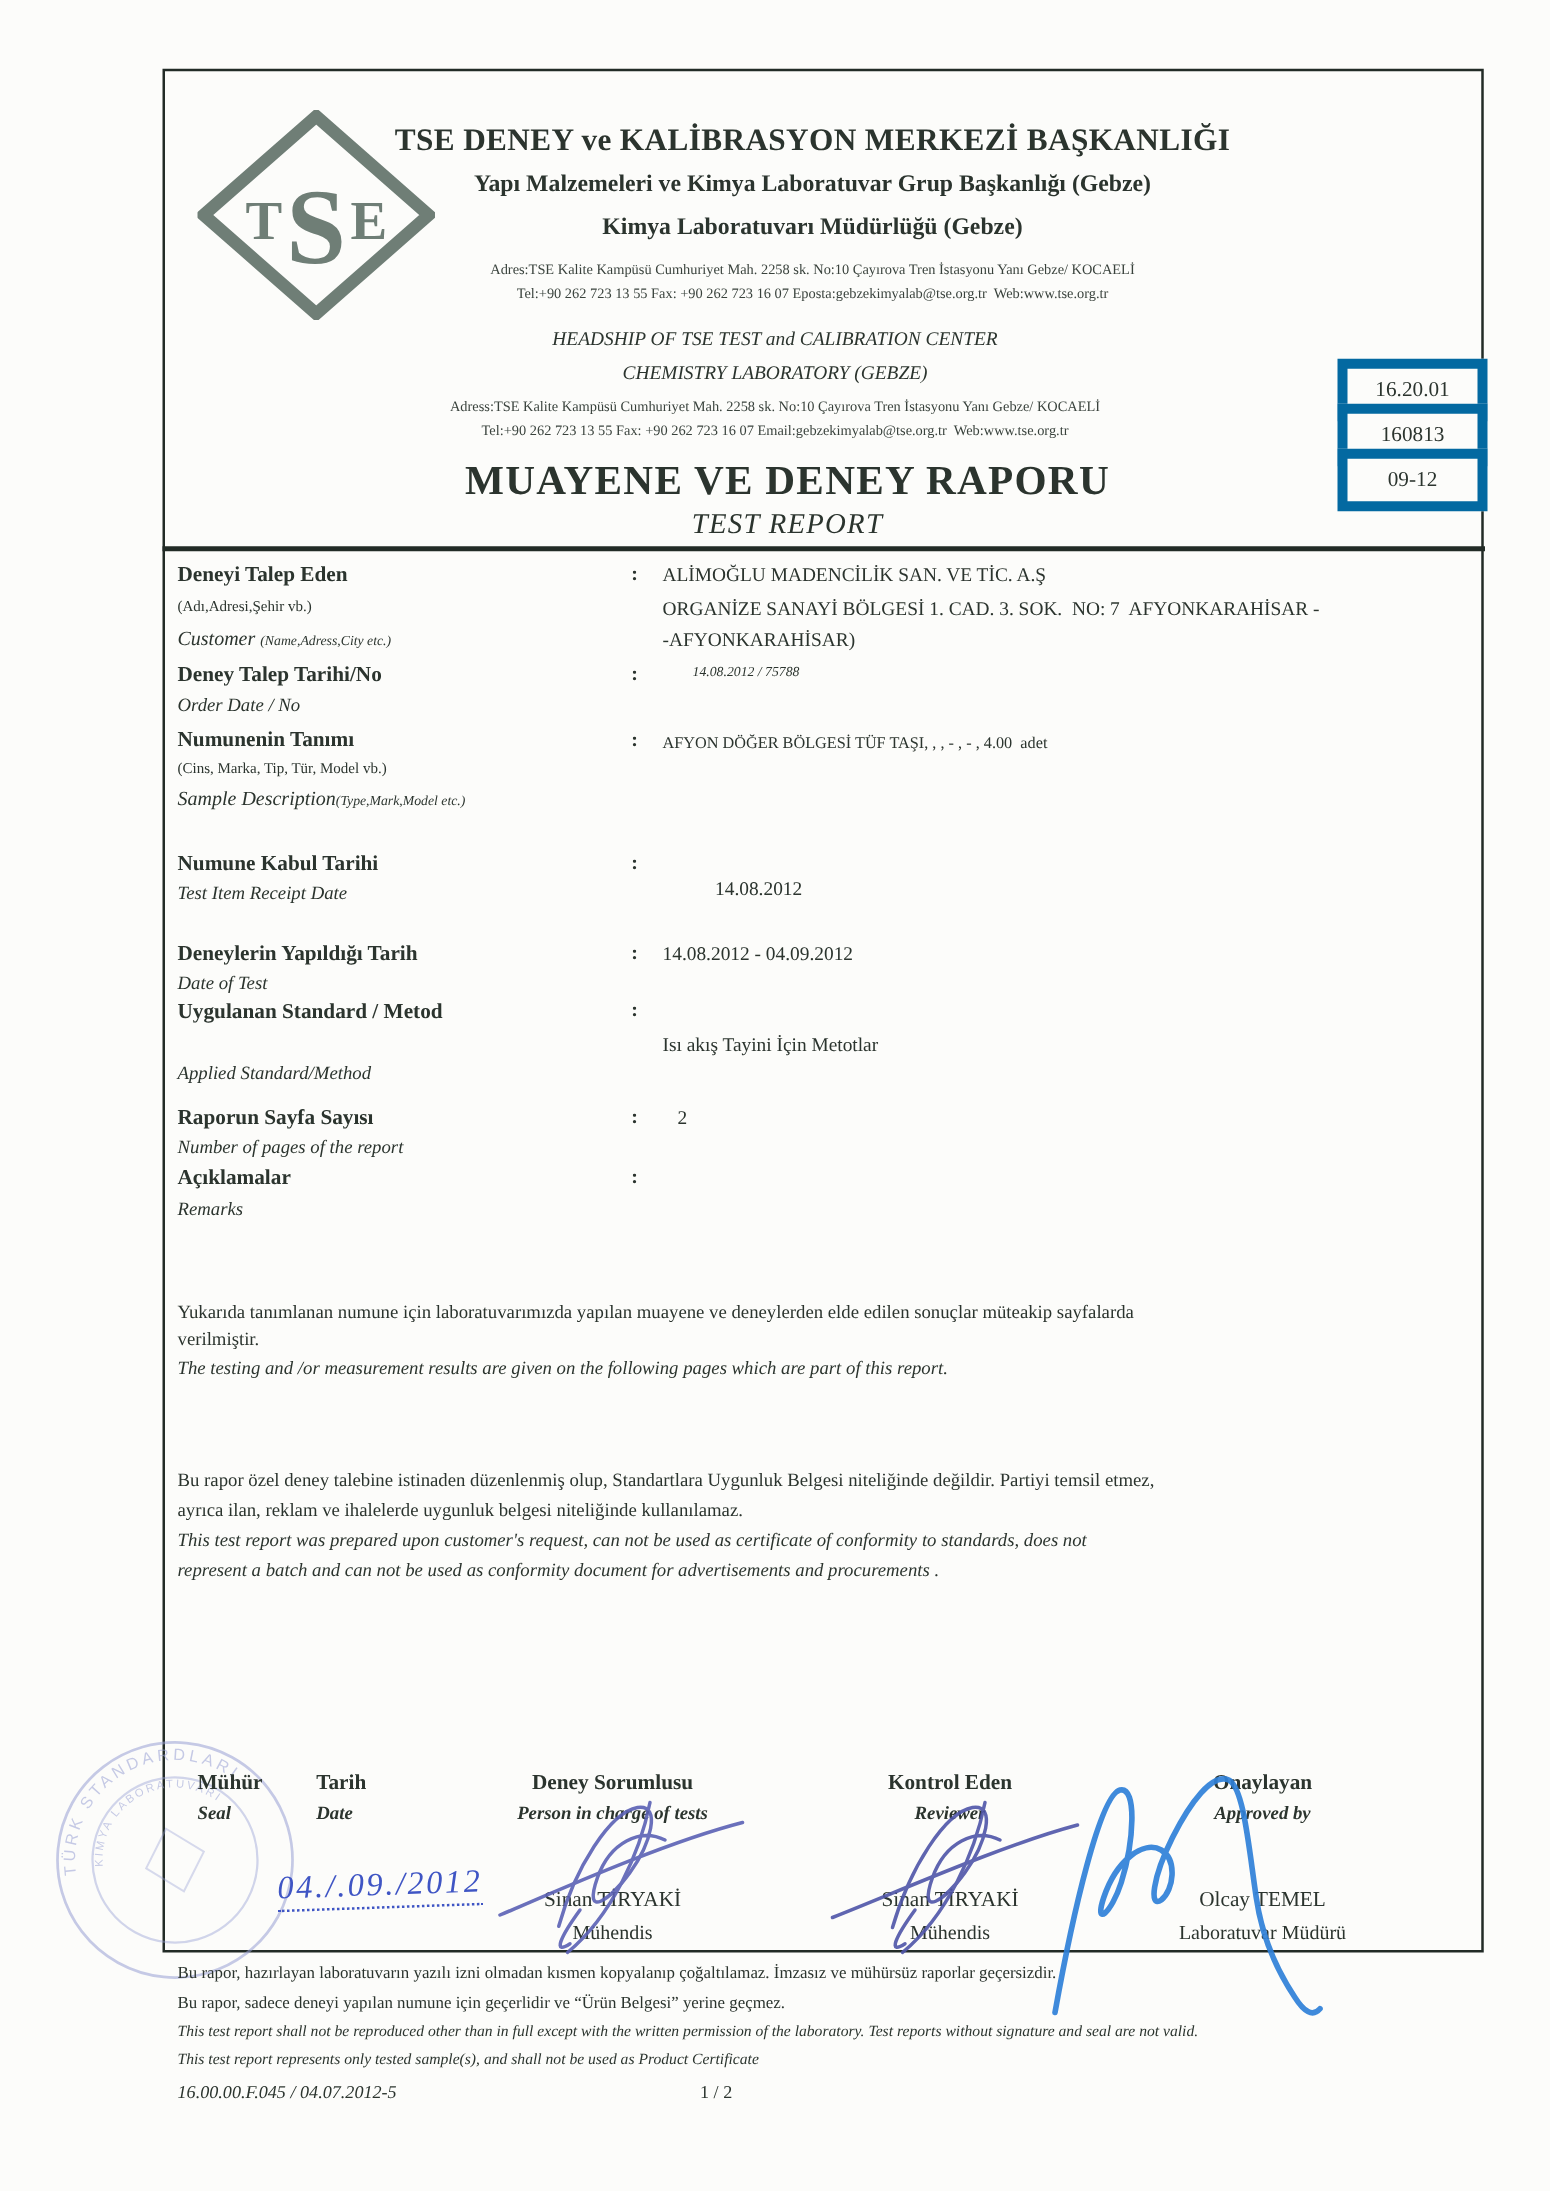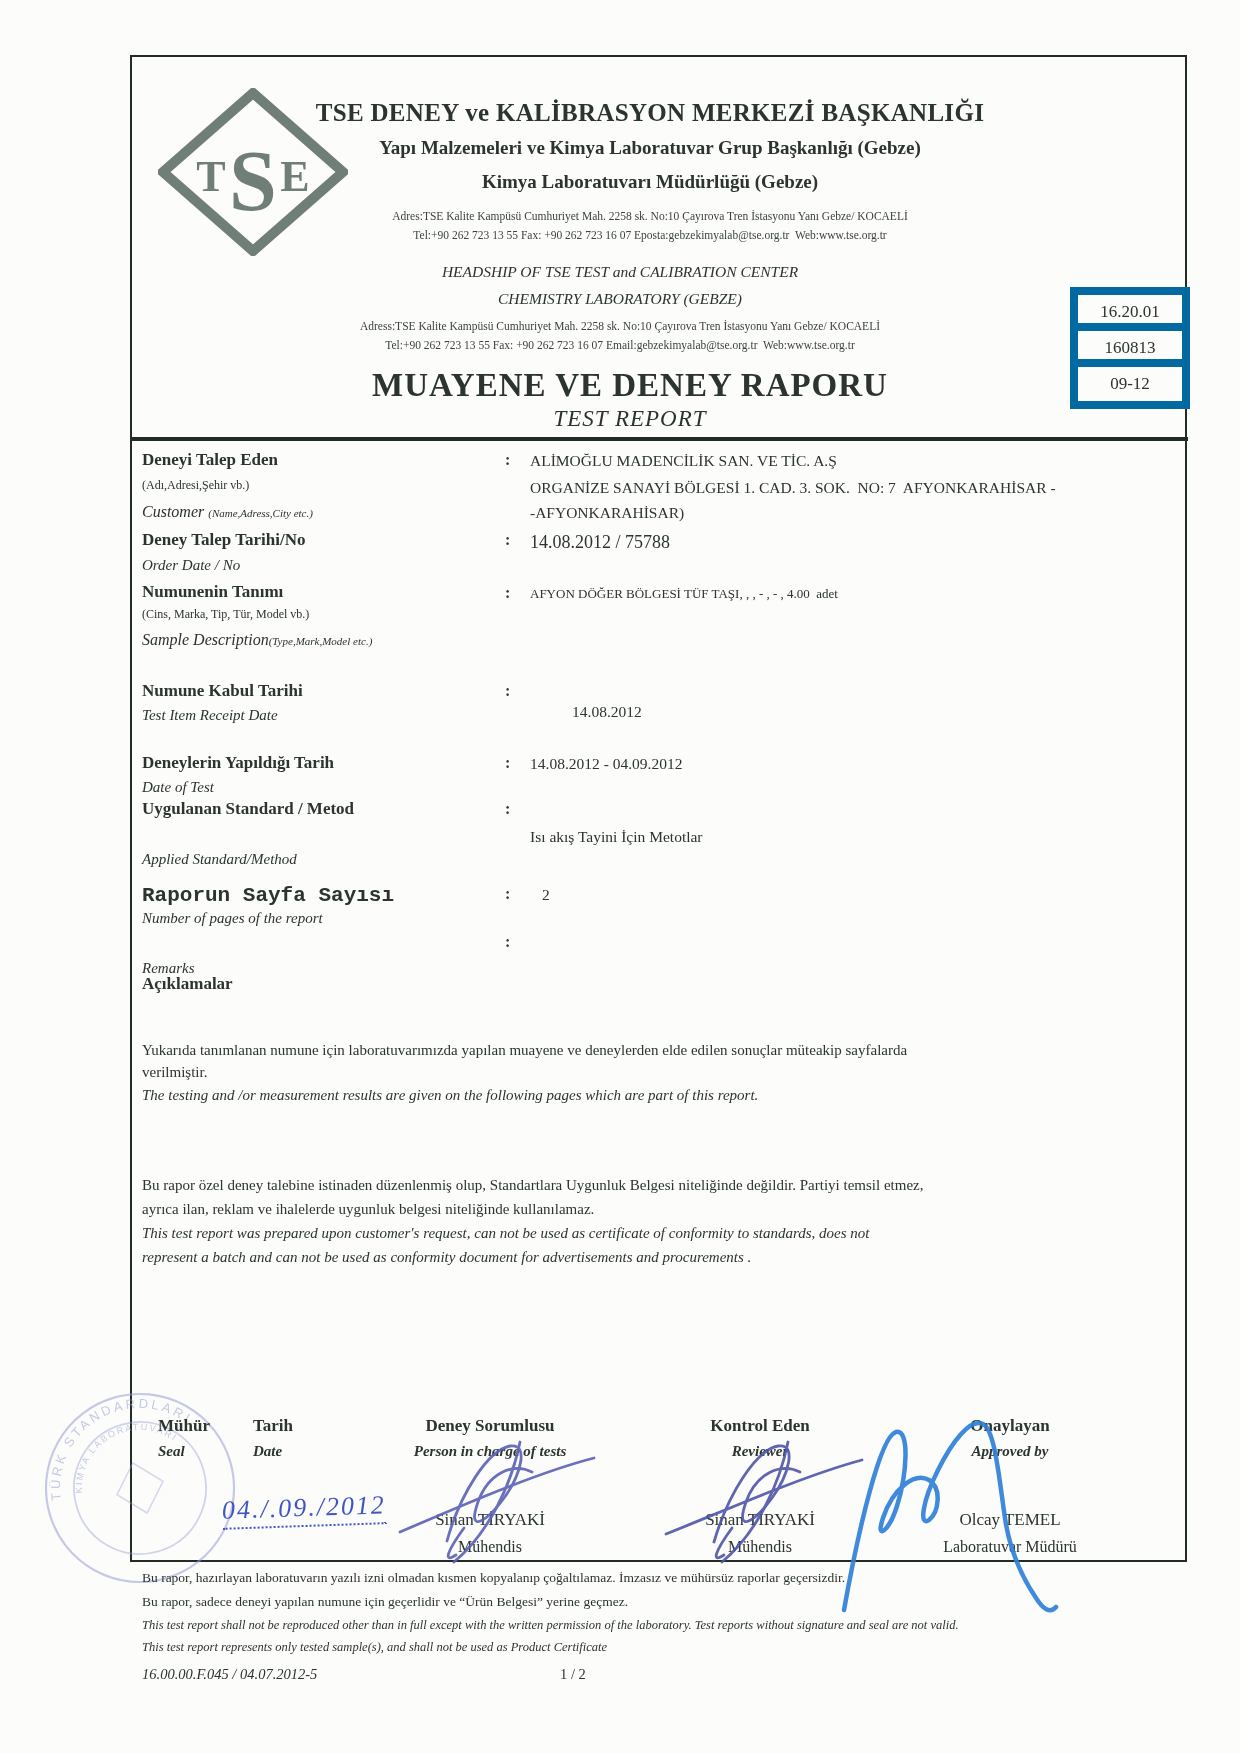--- a/index.html
+++ b/index.html
@@ -54,21 +54,21 @@
   <div class="t" style="left:142px;top:479px;font-size:12px;">(Adı,Adresi,Şehir vb.)</div>
   <div class="t i" style="left:142px;top:503px;font-size:16px;"><span>Customer </span><span style="font-size:11px;">(Name,Adress,City etc.)</span></div>
   <div class="t b" style="left:505px;top:451px;font-size:16px;">:</div>
   <div class="t" style="left:530px;top:452px;font-size:15.5px;">ALİMOĞLU MADENCİLİK SAN. VE TİC. A.Ş</div>
   <div class="t" style="left:530px;top:479px;font-size:15.5px;">ORGANİZE SANAYİ BÖLGESİ 1. CAD. 3. SOK.  NO: 7  AFYONKARAHİSAR -</div>
   <div class="t" style="left:530px;top:504px;font-size:15.5px;">-AFYONKARAHİSAR)</div>
 
   <div class="t b" style="left:142px;top:530px;font-size:17px;">Deney Talep Tarihi/No</div>
   <div class="t i" style="left:142px;top:557px;font-size:15px;">Order Date / No</div>
   <div class="t b" style="left:505px;top:531px;font-size:16px;">:</div>
-  <div class="t" style="left:530px;top:532px;font-size:18px;">14.08.2012 / 75788</div>
+  <div class="t" style="left:554px;top:532px;font-size:11px;font-style:italic;">14.08.2012 / 75788</div>
 
   <div class="t b" style="left:142px;top:582px;font-size:17px;">Numunenin Tanımı</div>
   <div class="t" style="left:142px;top:608px;font-size:12px;">(Cins, Marka, Tip, Tür, Model vb.)</div>
   <div class="t i" style="left:142px;top:631px;font-size:16px;"><span>Sample Description</span><span style="font-size:11px;">(Type,Mark,Model etc.)</span></div>
   <div class="t b" style="left:505px;top:584px;font-size:16px;">:</div>
   <div class="t" style="left:530px;top:587px;font-size:13px;">AFYON DÖĞER BÖLGESİ TÜF TAŞI, , , - , - , 4.00  adet</div>
 
   <div class="t b" style="left:142px;top:681px;font-size:17px;">Numune Kabul Tarihi</div>
   <div class="t i" style="left:142px;top:707px;font-size:15px;">Test Item Receipt Date</div>
   <div class="t b" style="left:505px;top:682px;font-size:16px;">:</div>
@@ -77,26 +77,26 @@
   <div class="t b" style="left:142px;top:753px;font-size:17px;">Deneylerin Yapıldığı Tarih</div>
   <div class="t i" style="left:142px;top:779px;font-size:15px;">Date of Test</div>
   <div class="t b" style="left:505px;top:754px;font-size:16px;">:</div>
   <div class="t" style="left:530px;top:755px;font-size:15.5px;">14.08.2012 - 04.09.2012</div>
 
   <div class="t b" style="left:142px;top:799px;font-size:17px;">Uygulanan Standard / Metod</div>
   <div class="t i" style="left:142px;top:851px;font-size:15px;">Applied Standard/Method</div>
   <div class="t b" style="left:505px;top:800px;font-size:16px;">:</div>
   <div class="t" style="left:530px;top:828px;font-size:15.5px;">Isı akış Tayini İçin Metotlar</div>
 
-  <div class="t b" style="left:142px;top:884px;font-size:21px;font-family:Liberation Mono, monospace;">Raporun Sayfa Sayısı</div>
+  <div class="t b" style="left:142px;top:884px;font-size:17px;">Raporun Sayfa Sayısı</div>
   <div class="t i" style="left:142px;top:910px;font-size:15px;">Number of pages of the report</div>
   <div class="t b" style="left:505px;top:885px;font-size:16px;">:</div>
   <div class="t" style="left:542px;top:886px;font-size:15.5px;">2</div>
 
-  <div class="t b" style="left:142px;top:974px;font-size:17px;">Açıklamalar</div>
+  <div class="t b" style="left:142px;top:932px;font-size:17px;">Açıklamalar</div>
   <div class="t i" style="left:142px;top:960px;font-size:15px;">Remarks</div>
   <div class="t b" style="left:505px;top:933px;font-size:16px;">:</div>
   <div class="t" style="left:530px;top:934px;font-size:15.5px;"></div>
 
   <div class="t" style="left:142px;top:1042px;font-size:15px;">Yukarıda tanımlanan numune için laboratuvarımızda yapılan muayene ve deneylerden elde edilen sonuçlar müteakip sayfalarda</div>
   <div class="t" style="left:142px;top:1064px;font-size:15px;">verilmiştir.</div>
   <div class="t i" style="left:142px;top:1087px;font-size:15px;">The testing and /or measurement results are given on the following pages which are part of this report.</div>
 
   <div class="t" style="left:142px;top:1177px;font-size:15px;">Bu rapor özel deney talebine istinaden düzenlenmiş olup, Standartlara Uygunluk Belgesi niteliğinde değildir. Partiyi temsil etmez,</div>
   <div class="t" style="left:142px;top:1201px;font-size:15px;">ayrıca ilan, reklam ve ihalelerde uygunluk belgesi niteliğinde kullanılamaz.</div>

